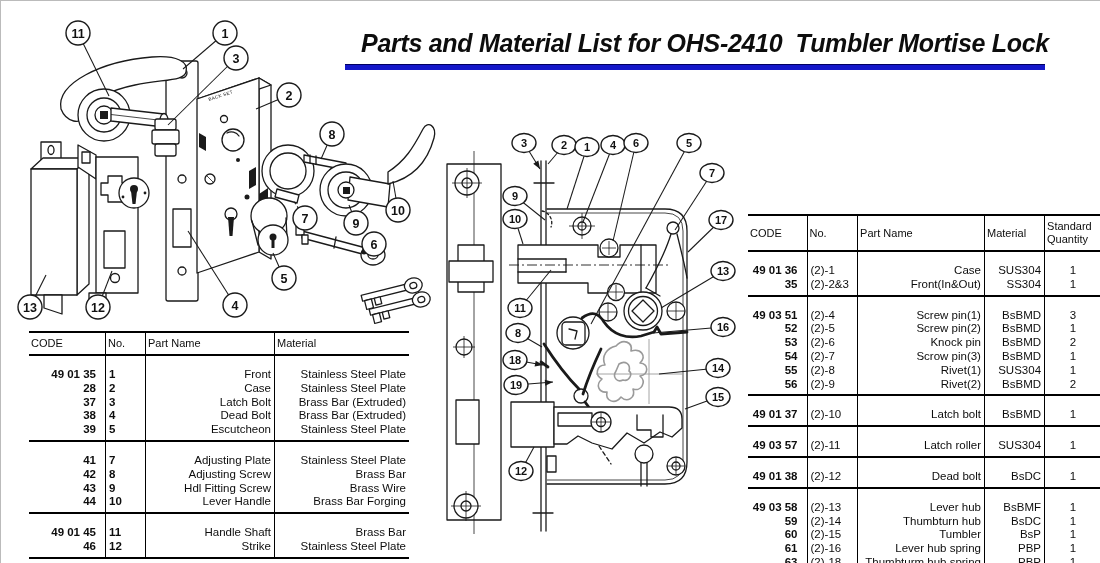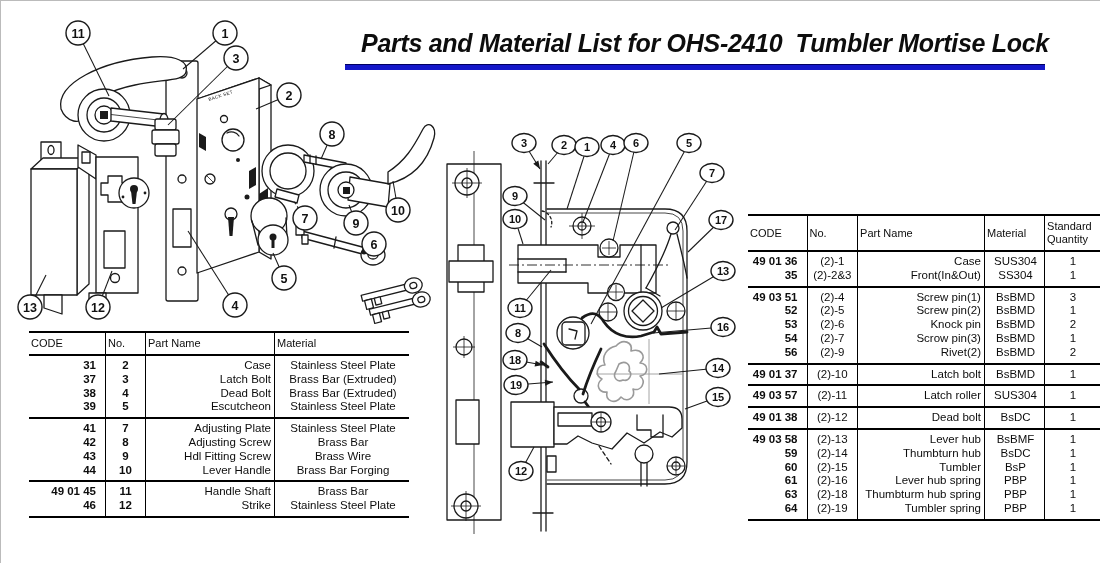--- a/index.html
+++ b/index.html
@@ -29,26 +29,26 @@
                   text-anchor:middle;fill:#111;stroke:none}
   
   .ptable{position:absolute;border-collapse:collapse;background:#fff;
           font-family:"Liberation Sans",sans-serif;font-size:11.5px;color:#0d0d0d;
           border-top:2px solid #000;border-bottom:2px solid #000}
   .ptable th{font-weight:normal;font-size:11px;line-height:13px;padding:4px 2px;
              border-bottom:2px solid #000;text-align:left;vertical-align:middle}
   .ptable td{padding:0 3px;line-height:13.8px;white-space:nowrap;vertical-align:top}
   .ptable tbody{border-top:2px solid #000}
   .ptable td:nth-child(n+2),.ptable th:nth-child(n+2){border-left:1.5px solid #000}
-  .ptable tbody tr:first-child td{padding-top:3px}
+  .ptable tbody tr:first-child td{padding-top:12px}
   .ptable tbody tr:last-child td{padding-bottom:3px}
   .col-code{font-weight:bold;text-align:right;padding-right:9px !important}
-  .col-no{text-align:center}
+  .col-no{text-align:left}
   .col-name{text-align:right;padding-left:7px !important}
-  .col-mat{text-align:center;padding-left:5px !important}
+  .col-mat{text-align:right;padding-left:5px !important}
   .col-qty{text-align:center}
   #table-left{left:28px;top:330px}
   #table-left .col-no{font-weight:bold}
   #table-left td:nth-child(1),#table-left th:nth-child(1){width:64px}
   #table-left td:nth-child(2),#table-left th:nth-child(2){width:33px}
   #table-left td:nth-child(3),#table-left th:nth-child(3){width:118px}
   #table-left td:nth-child(4),#table-left th:nth-child(4){width:126px}
   #table-right{left:747px;top:213px}
   #table-right td:nth-child(1),#table-right th:nth-child(1){width:48px}
   #table-right td:nth-child(2),#table-right th:nth-child(2){width:48px}
@@ -485,21 +485,27 @@
       <thead>
         <tr>
           <th>CODE</th>
           <th>No.</th>
           <th>Part Name</th>
           <th>Material</th>
         </tr>
       </thead>
       <tbody>
         <tr>
-          <td class="col-code">31</td>
+          <td class="col-code">49 01 35</td>
+          <td class="col-no">1</td>
+          <td class="col-name">Front</td>
+          <td class="col-mat">Stainless Steel Plate</td>
+        </tr>
+        <tr>
+          <td class="col-code">28</td>
           <td class="col-no">2</td>
           <td class="col-name">Case</td>
           <td class="col-mat">Stainless Steel Plate</td>
         </tr>
         <tr>
           <td class="col-code">37</td>
           <td class="col-no">3</td>
           <td class="col-name">Latch Bolt</td>
           <td class="col-mat">Brass Bar (Extruded)</td>
         </tr>
@@ -607,20 +613,27 @@
           <td class="col-qty">2</td>
         </tr>
         <tr>
           <td class="col-code">54</td>
           <td class="col-no">(2)-7</td>
           <td class="col-name">Scrow pin(3)</td>
           <td class="col-mat">BsBMD</td>
           <td class="col-qty">1</td>
         </tr>
         <tr>
+          <td class="col-code">55</td>
+          <td class="col-no">(2)-8</td>
+          <td class="col-name">Rivet(1)</td>
+          <td class="col-mat">SUS304</td>
+          <td class="col-qty">1</td>
+        </tr>
+        <tr>
           <td class="col-code">56</td>
           <td class="col-no">(2)-9</td>
           <td class="col-name">Rivet(2)</td>
           <td class="col-mat">BsBMD</td>
           <td class="col-qty">2</td>
         </tr>
       </tbody>
       <tbody>
         <tr>
           <td class="col-code">49 01 37</td>

